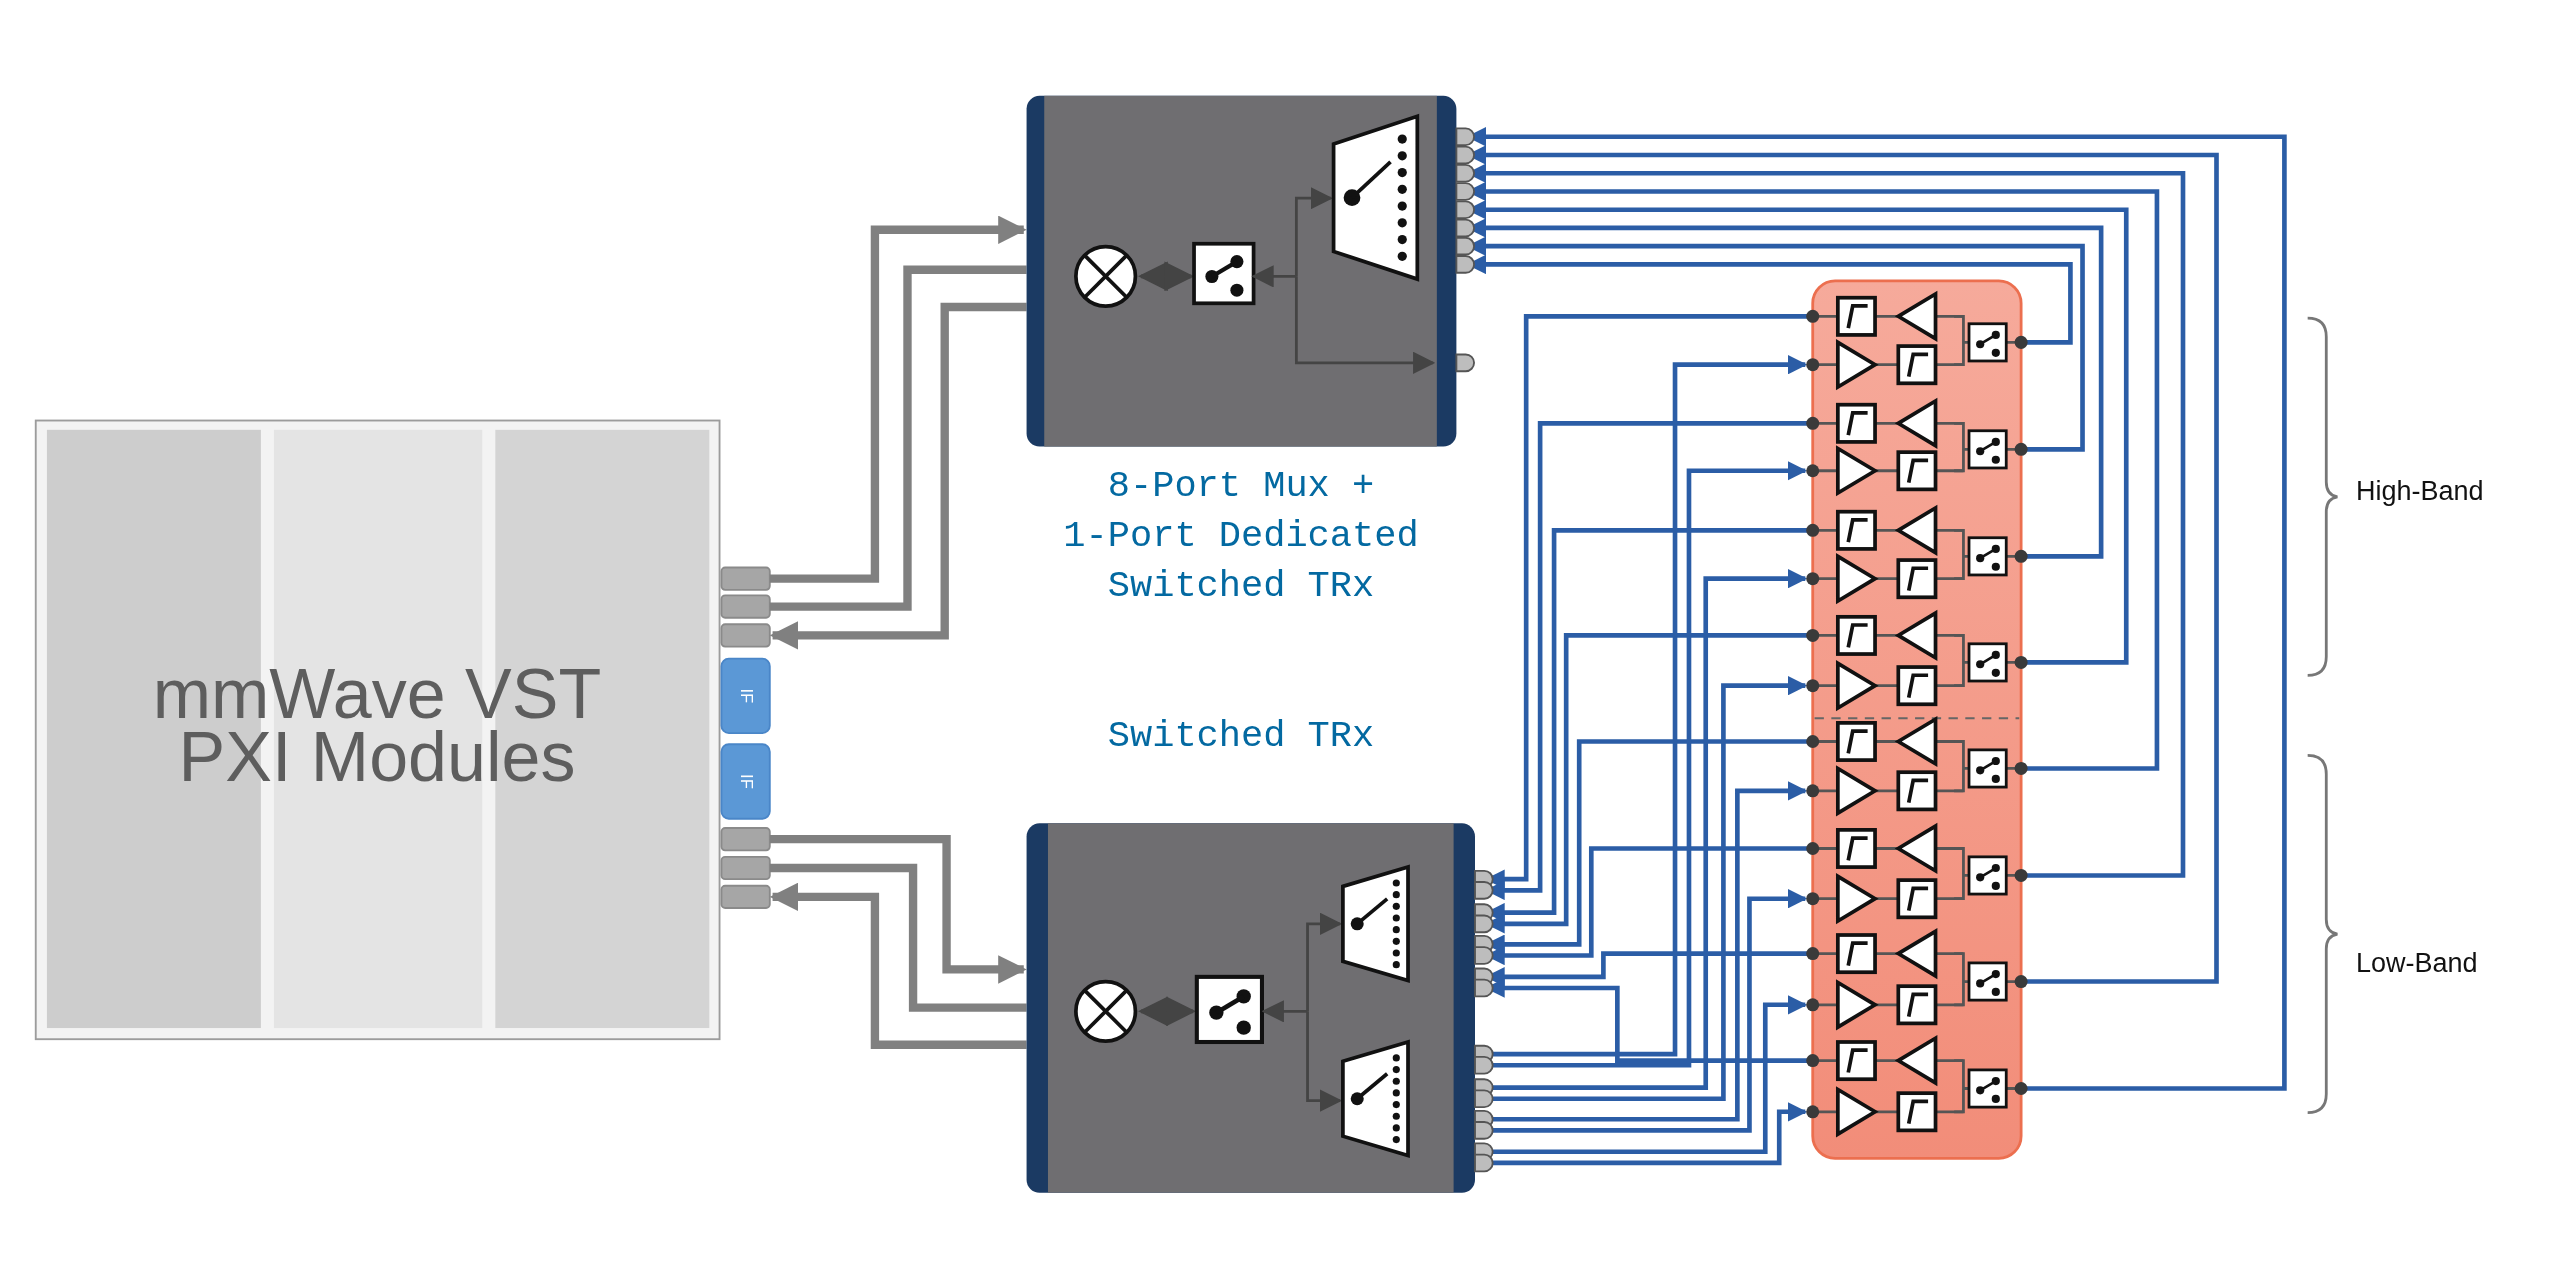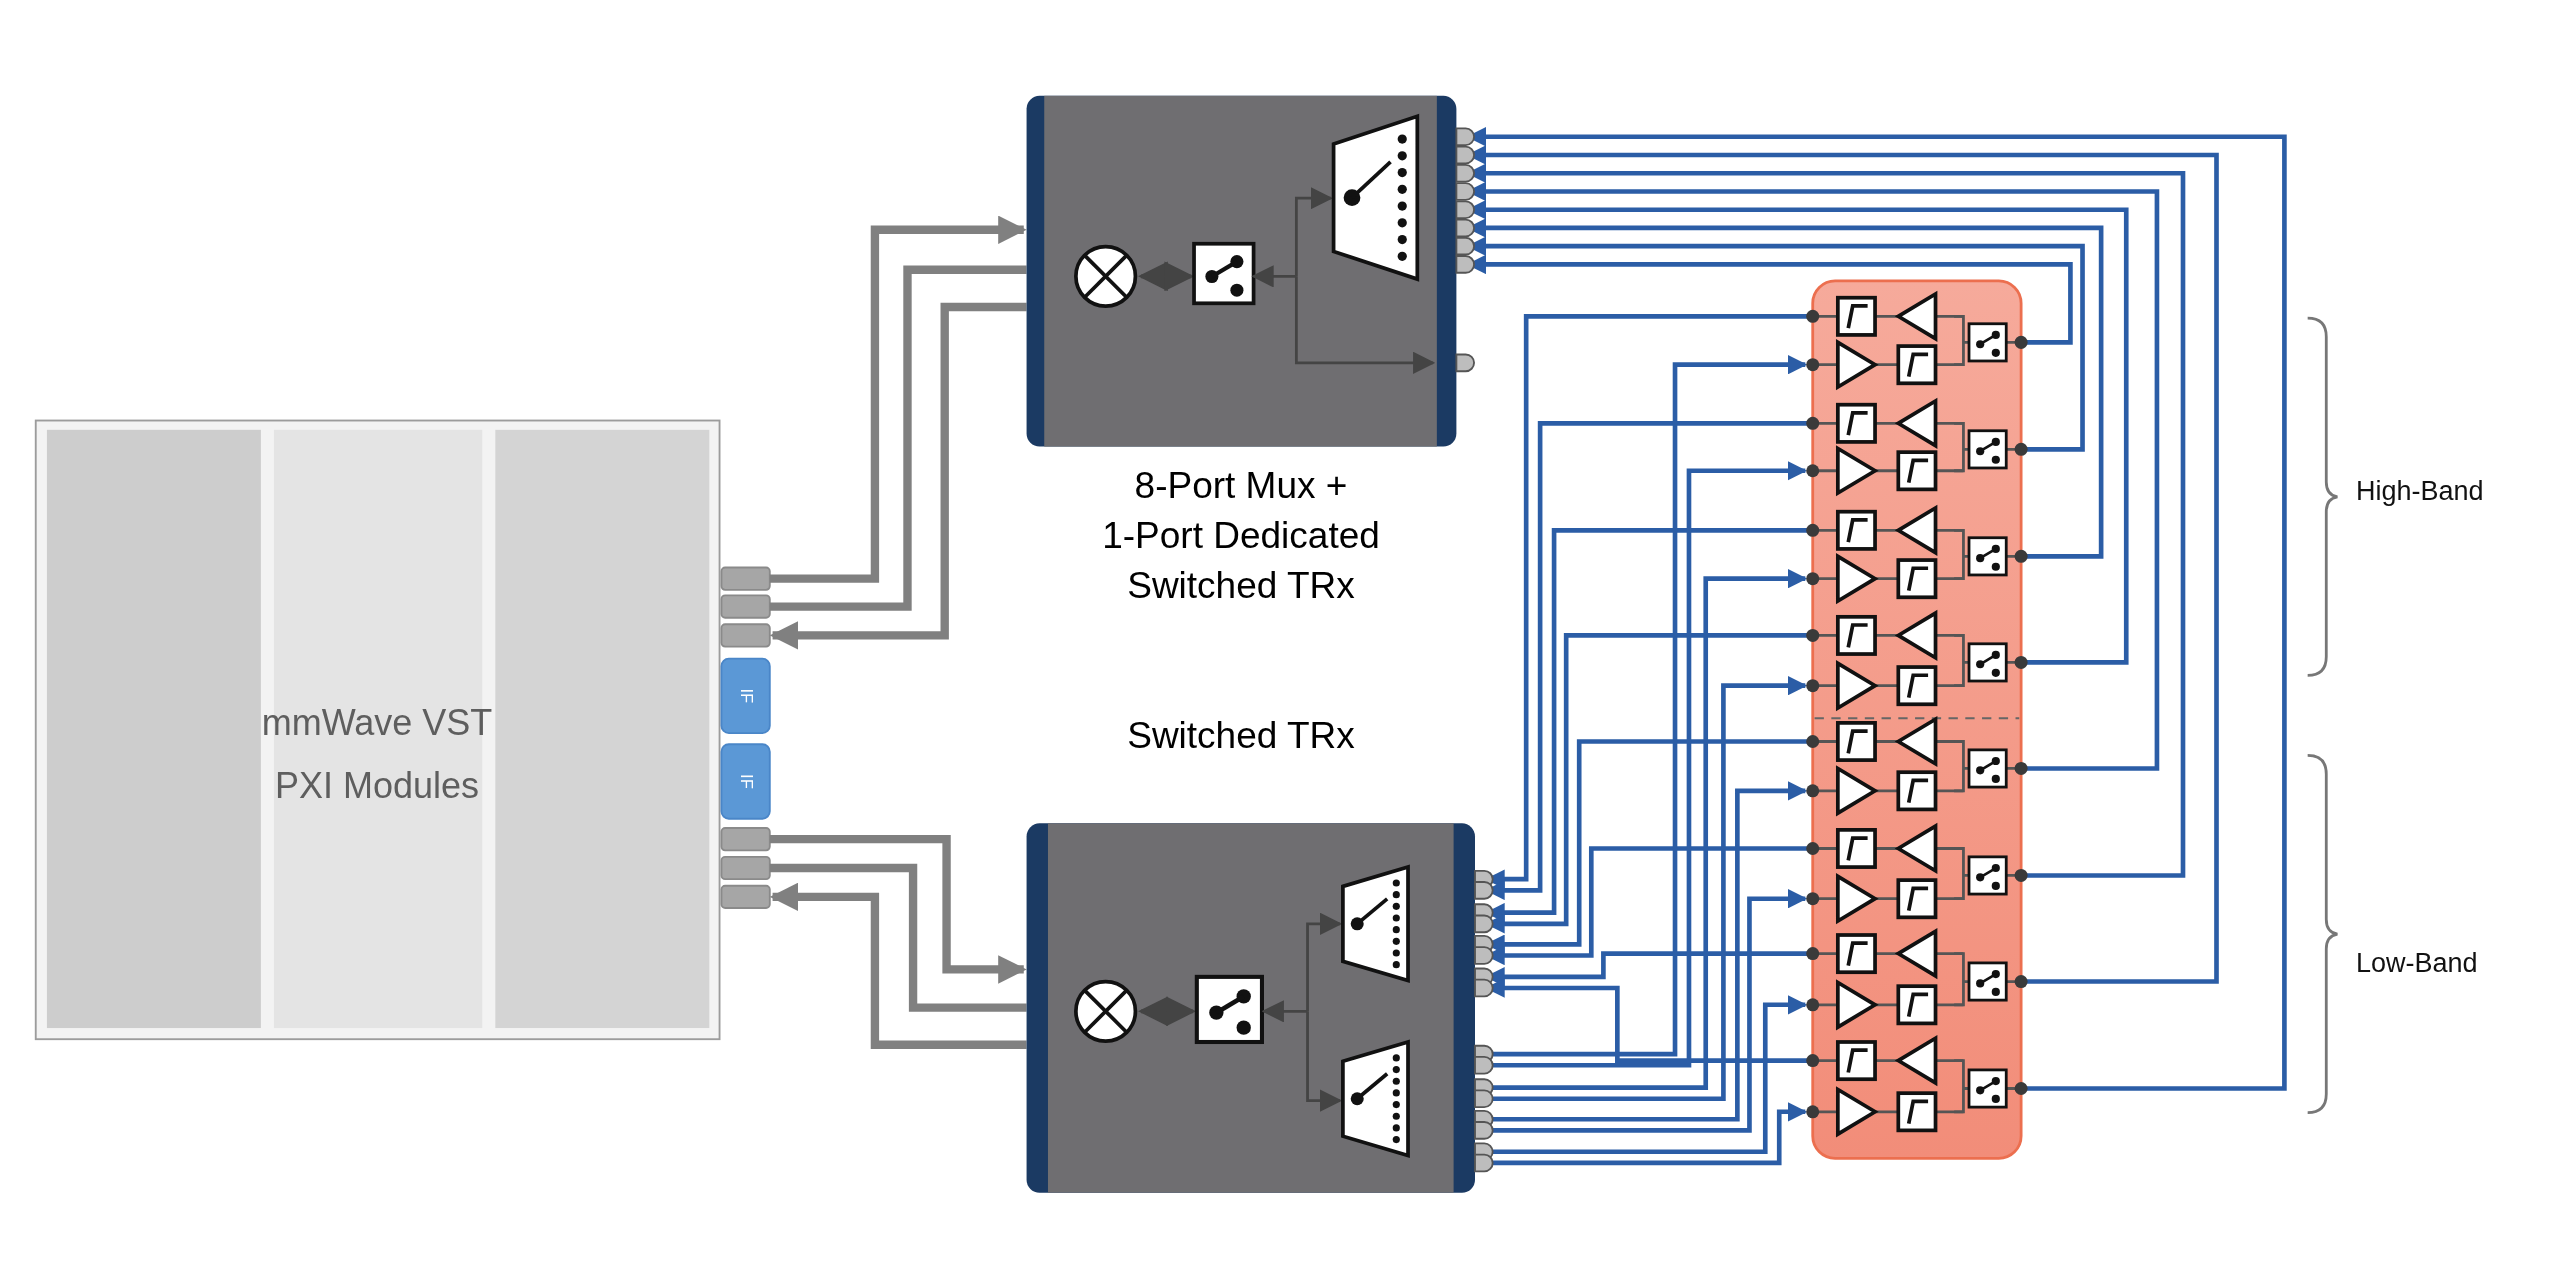--- a/index.html
+++ b/index.html
@@ -1,19 +1,19 @@
 <!DOCTYPE html>
 <html style="font-size:15px"><head>
 <meta charset="utf-8">
 <style>
   html, body { margin:0; padding:0; background:#ffffff; }
   body { width:2576px; height:1269px; position:relative; overflow:hidden; font-family:"Liberation Sans", sans-serif; }
   #diagram { position:absolute; left:0; top:0; }
-  .lbl { position:absolute; text-align:center; color:#000000; font-size:37px; line-height:50px; }
-  .vst-title { position:absolute; left:35px; width:684px; top:663px; text-align:center; color:#5e5e5e; font-size:36px; line-height:63px;margin-top:28px; }
+  .lbl { position:absolute; text-align:center; color:#0369a1; font-size:37px; line-height:50px;font-family:Liberation Mono, monospace; }
+  .vst-title { position:absolute; left:35px; width:684px; top:663px; text-align:center; color:#5e5e5e; font-size:70px; line-height:63px; }
   .band { position:absolute; font-size:27px; color:#111; }
 </style>
 </head>
 <body>
 
 <svg id="diagram" width="2576" height="1269" viewBox="0 0 2768 1364" xmlns="http://www.w3.org/2000/svg">
   <defs>
     <marker id="arrB" viewBox="0 0 10 10" refX="9" refY="5" markerWidth="4.2" markerHeight="4.2" orient="auto-start-reverse" markerUnits="strokeWidth">
       <path d="M0,0 L10,5 L0,10 z" fill="#2b5da6"></path>
     </marker>

